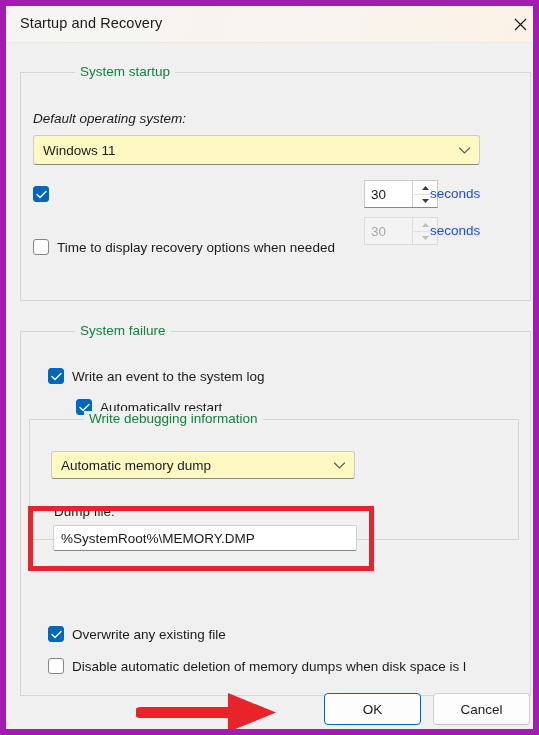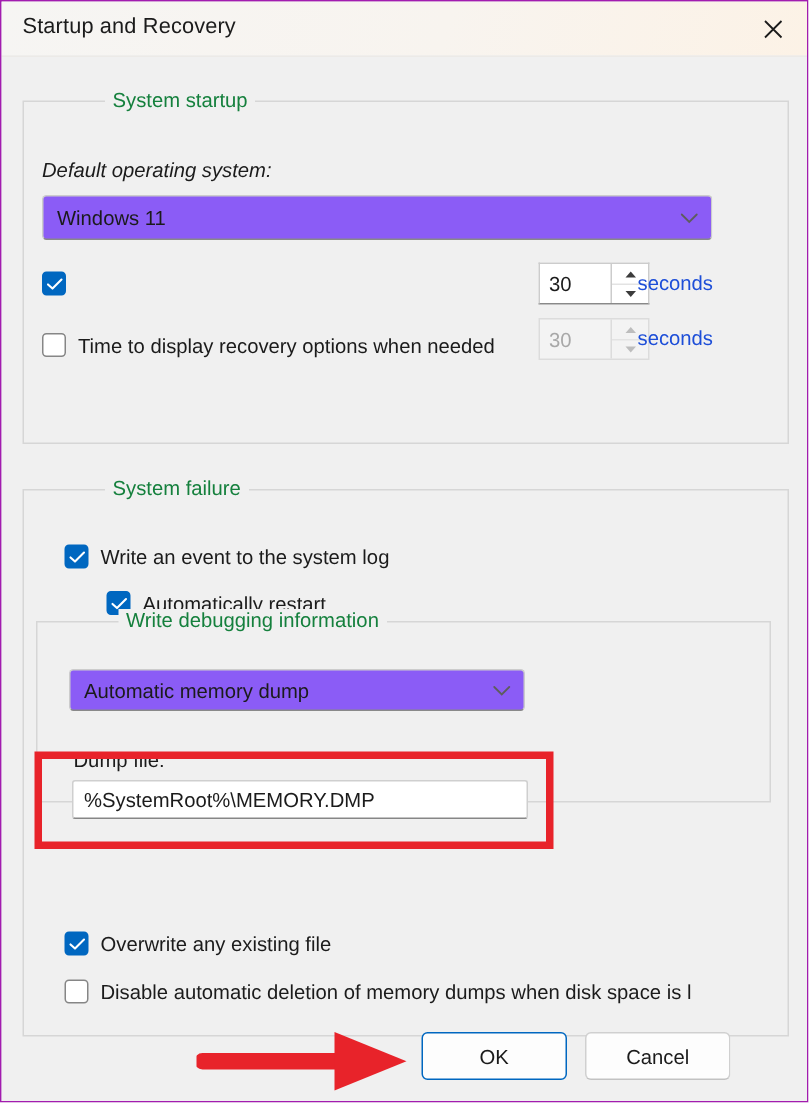--- a/index.html
+++ b/index.html
@@ -12,21 +12,21 @@
   body {
     font-family: "Liberation Sans", sans-serif;
     -webkit-font-smoothing: antialiased;
   }
 
   #dialog {
     position: relative;
     width: 539px;
     height: 735px;
     background: #f0f0f0;
-    border: 1px solid #a21caf;
+    border: 6px solid #a21caf;
     overflow: hidden;
   }
 
   
   #titlebar {
     position: absolute;
     left: 0; top: 0;
     width: 537px; height: 37px;
     background: linear-gradient(105deg, #f6f5f3 0%, #f8f4ef 55%, #fcf2e6 100%);
     border-bottom: 1px solid #eceae7;
@@ -84,21 +84,21 @@
     font-size: 13.5px;
     color: #1b1b1b;
     white-space: nowrap;
   }
 
   #lbl-default-os { left: 27px; top: 68px; font-style: italic; }
 
   
   .combo {
     position: absolute;
-    background: #8b5cf6;
+    background: #fef9c3;
     border: 1px solid #cccccc;
     border-bottom-color: #898989;
     border-radius: 3px;
     display: flex;
     align-items: center;
   }
   .combo .combo-value {
     flex: 1 1 auto;
     padding-left: 9px;
     font-size: 13.5px;
@@ -134,21 +134,21 @@
     background: #0067c0;
     border-color: #0067c0;
   }
   .cbox svg { display: block; }
   .cb-label {
     font-size: 13.5px;
     color: #1b1b1b;
   }
 
   #cb-time-list     { left: 27px; top: 143px; }
-  #cb-time-recovery { left: 27px; top: 184px; text-align: center; }
+  #cb-time-recovery { left: 27px; top: 196px; text-align: center; }
   #cb-write-event   { left: 27px; top: 36px; }
   #cb-auto-restart  { left: 27px; top: 67px; margin-left: 28px; }
   #cb-overwrite     { left: 27px; top: 294px; }
   #cb-disable-del   { left: 27px; top: 326px; }
 
   
   .spin {
     position: absolute;
     display: flex;
     height: 28px;
@@ -228,20 +228,21 @@
     position: absolute;
     height: 32px;
     border-radius: 4px;
     background: #fdfdfd;
     border: 1px solid #d0d0d0;
     border-bottom-color: #c2c2c2;
     display: flex; align-items: center; justify-content: center;
     font-size: 13.5px;
     color: #1b1b1b;
     cursor: default;
+    margin-left: 38px;
   }
   #btn-ok {
     left: 280px; top: 650px; width: 97px;
     border: 1px solid #0067c0;
   }
   #btn-cancel { left: 389px; top: 650px; width: 97px; }
 </style>
 </head>
 <body>
 

